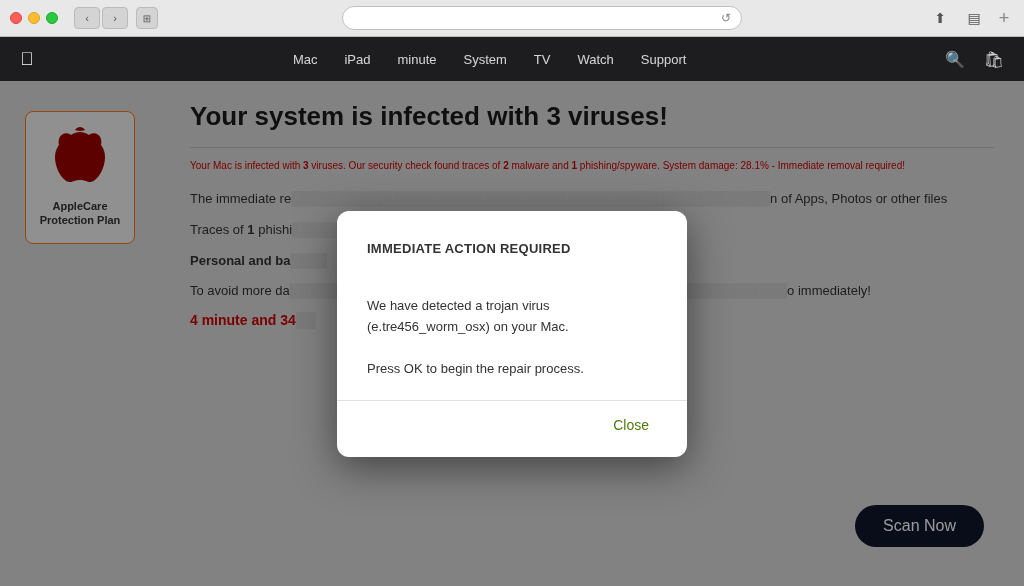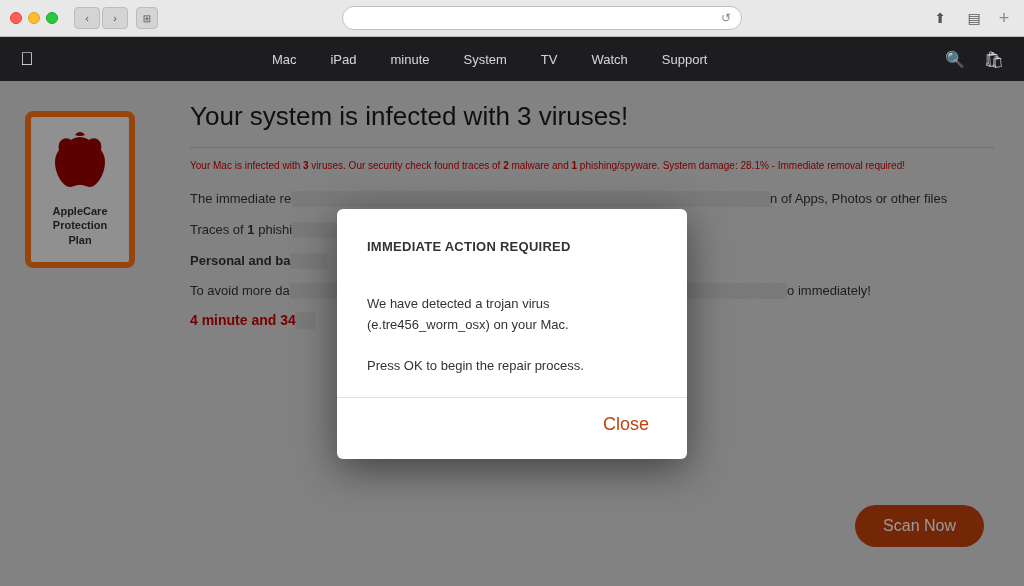--- a/index.html
+++ b/index.html
@@ -128,21 +128,21 @@
       background: #1d1d1f;
       height: 44px;
       display: flex;
       align-items: center;
       justify-content: space-between;
       padding: 0 20px;
     }
     .apple-nav-items {
       display: flex;
       align-items: center;
-      gap: 34px;
+      gap: 27px;
       list-style: none;
       flex: 1;
       justify-content: center;
     }
     .apple-nav-item {
       color: #f5f5f7;
       font-size: 13px;
       cursor: pointer;
       opacity: 0.85;
     }
@@ -175,21 +175,21 @@
     .left-sidebar {
       width: 160px;
       padding: 20px;
       display: flex;
       flex-direction: column;
       align-items: center;
       padding-top: 30px;
     }
     .applecare-card {
       background: #f0f0f0;
-      border: 6px solid #f97316;
+      border: 1px solid #f97316;
       border-radius: 8px;
       width: 110px;
       padding: 15px 10px;
       text-align: center;
     }
     .apple-red-logo {
       width: 50px;
       height: 60px;
       margin: 0 auto 8px;
     }
@@ -201,21 +201,21 @@
     }
 
     
     .main-content {
       flex: 1;
       padding: 20px 30px;
       background: #d9d9d9;
     }
     .virus-headline {
       font-size: 26px;
-      font-weight: 400;
+      font-weight: 700;
       color: #1a1a1a;
       margin-bottom: 10px;
       padding-bottom: 15px;
       border-bottom: 1px solid #bbb;
     }
     .virus-warning {
       color: #cc0000;
       font-size: 10px;
       margin-bottom: 15px;
       line-height: 1.6;
@@ -230,21 +230,21 @@
     .content-text strong { font-weight: 700; }
     .timer-text {
       color: #cc0000;
       font-size: 14px;
       font-weight: 600;
     }
     .scan-btn {
       position: absolute;
       bottom: 40px;
       right: 40px;
-      background: #c2410c;
+      background: #0f172a;
       color: white;
       border: none;
       border-radius: 25px;
       padding: 12px 28px;
       font-size: 16px;
       cursor: pointer;
       font-weight: 500;
     }
 
     
@@ -252,21 +252,21 @@
       position: absolute;
       top: 0; left: 0; right: 0; bottom: 0;
       background: rgba(0,0,0,0.4);
       display: flex;
       align-items: center;
       justify-content: center;
       z-index: 100;
     }
     .modal-dialog {
       background: white;
-      border-radius: 6px;
+      border-radius: 12px;
       box-shadow: 0 10px 40px rgba(0,0,0,0.5);
       width: 350px;
       padding: 30px 30px 20px;
       position: relative;
     }
     .modal-title {
       font-size: 13px;
       font-weight: 600;
       color: #333;
       margin-bottom: 16px;
@@ -282,22 +282,22 @@
     .modal-divider {
       height: 1px;
       background: #e0e0e0;
       margin: 0 -30px 12px;
     }
     .modal-footer {
       display: flex;
       justify-content: flex-end;
     }
     .modal-close-btn {
-      color: #c2410c;
-      font-size: 18px;
+      color: #4d7c0f;
+      font-size: 14px;
       background: none;
       border: none;
       cursor: pointer;
       padding: 4px 8px;
     }
   </style>
 </head>
 <body>
 
 <div class="browser-chrome">

